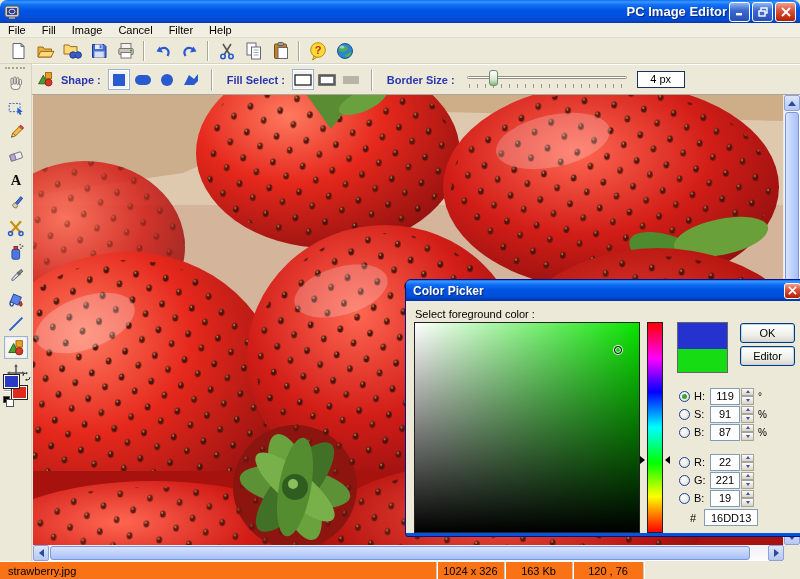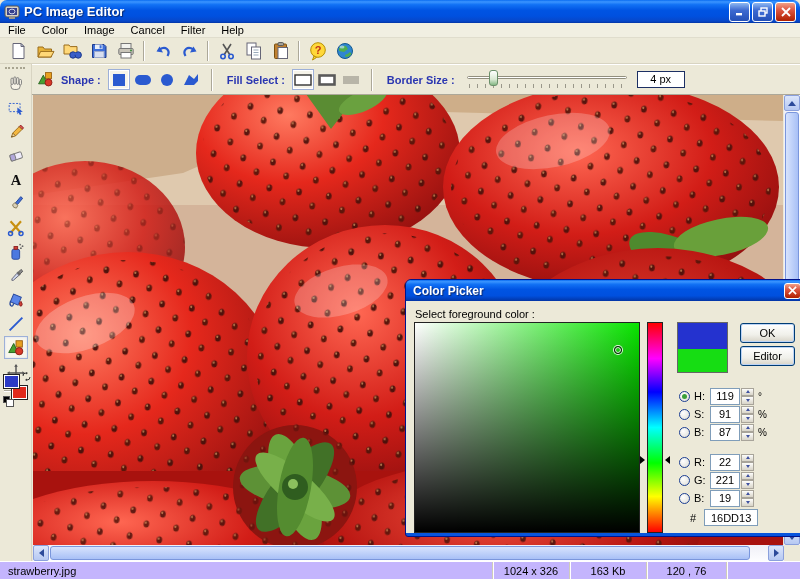--- a/index.html
+++ b/index.html
@@ -4,21 +4,21 @@
 <style>
   * { margin:0; padding:0; box-sizing:border-box; }
   html,body { width:800px; height:579px; overflow:hidden; }
   body { font-family:"Liberation Sans", sans-serif; font-size:11px; background:#ece9d8; position:relative; }
 
   .window { position:absolute; left:0; top:0; width:800px; height:579px; background:#ece9d8; }
 
   
   .titlebar { position:absolute; left:0; top:0; width:800px; height:23px;
     background:linear-gradient(180deg,#0a6cf1 0%,#3b95ff 8%,#1272f5 20%,#0054e3 45%,#0050df 70%,#0747c9 92%,#0335a5 100%);
-    border-radius:7px 7px 0 0; display:flex; align-items:center; padding:0 4px; }
+    border-radius:7px 7px 0 0; display:flex; align-items:center; padding:0 4px;text-align:right; }
   .title-text { color:#fff; font-weight:bold; font-size:13px; text-shadow:1px 1px 1px #0a2a70; margin-left:4px; flex:1; }
   .tb-btn { width:21px; height:20px; border-radius:3px; margin-left:2px; border:1px solid #fff;
     display:flex; align-items:center; justify-content:center; }
   .tb-btn.blue { background:linear-gradient(180deg,#8db8f2 0%,#3d6ad1 40%,#2450b8 100%); }
   .tb-btn.red  { background:linear-gradient(180deg,#f0a088 0%,#dd5540 40%,#b02000 100%); }
 
   
   .menubar { position:absolute; left:0; top:23px; width:800px; height:15px; background:#f1efe2;
     display:flex; align-items:center; border-bottom:1px solid #e0ddcd; }
   .menu-item { padding:1px 8px; color:#000; }
@@ -67,21 +67,21 @@
   .scr-thumb-v { position:absolute; left:1px; width:14px; background:linear-gradient(90deg,#d7e3fd,#a8c0f6); border:1px solid #7a96dc; border-radius:3px; }
   .scr-thumb-h { position:absolute; top:1px; height:14px; background:linear-gradient(180deg,#d7e3fd,#a8c0f6); border:1px solid #7a96dc; border-radius:3px; }
   .corner { position:absolute; left:784px; top:545px; width:16px; height:16px; background:#ece9d8; }
 
   .arr-up { width:0; height:0; border-left:4px solid transparent; border-right:4px solid transparent; border-bottom:5px solid #2c4a9a; }
   .arr-dn { width:0; height:0; border-left:4px solid transparent; border-right:4px solid transparent; border-top:5px solid #2c4a9a; }
   .arr-lf { width:0; height:0; border-top:4px solid transparent; border-bottom:4px solid transparent; border-right:5px solid #2c4a9a; }
   .arr-rt { width:0; height:0; border-top:4px solid transparent; border-bottom:4px solid transparent; border-left:5px solid #2c4a9a; }
 
   
-  .statusbar { position:absolute; left:0; top:561px; width:800px; height:18px; background:#c4b5fd; border-top:1px solid #fff; display:flex;text-align:right; }
+  .statusbar { position:absolute; left:0; top:561px; width:644px; height:18px; background:#f97316; border-top:1px solid #fff; display:flex;text-align:right; }
   .status-panel { border-right:1px solid #cfccba; box-shadow:1px 0 0 #fff; display:flex; align-items:center; justify-content:center; }
 
   
   .dialog { position:absolute; left:371px; top:280px; width:399px; height:256px;
     background:#ece9d8; border:3px solid #0855dd; border-top:none; outline:1px solid #00138c; border-radius:5px 5px 2px 2px;margin-left:35px; }
   .dlg-title { position:absolute; left:-3px; top:0; width:399px; height:21px; border-radius:5px 5px 0 0;
     background:linear-gradient(180deg,#0a6cf1 0%,#3b95ff 8%,#1272f5 20%,#0054e3 45%,#0050df 75%,#0335a5 100%);
     display:flex; align-items:center; padding:0 4px; }
   .dlg-title-text { color:#fff; font-weight:bold; font-size:12px; text-shadow:1px 1px 1px #0a2a70; flex:1; padding-left:3px; }
   .dlg-close { width:17px; height:16px; border-radius:3px; border:1px solid #fff;
@@ -145,21 +145,21 @@
     </div>
     <div class="tb-btn red">
       <svg width="10" height="10" viewBox="0 0 10 10">
         <path d="M1 1 L9 9 M9 1 L1 9" stroke="#fff" stroke-width="1.8"></path>
       </svg>
     </div>
   </div>
 
   <div class="menubar">
     <span class="menu-item">File</span>
-    <span class="menu-item">Color</span>
+    <span class="menu-item">Fill</span>
     <span class="menu-item">Image</span>
     <span class="menu-item">Cancel</span>
     <span class="menu-item">Filter</span>
     <span class="menu-item">Help</span>
   </div>
 
   <div class="toolbar">
     <div class="tool-btn">
       <svg width="20" height="20" viewBox="0 0 20 20">
         <path d="M5 2.5 h8 l3 3 V17.5 H5z" fill="#fff" stroke="#667"></path>

